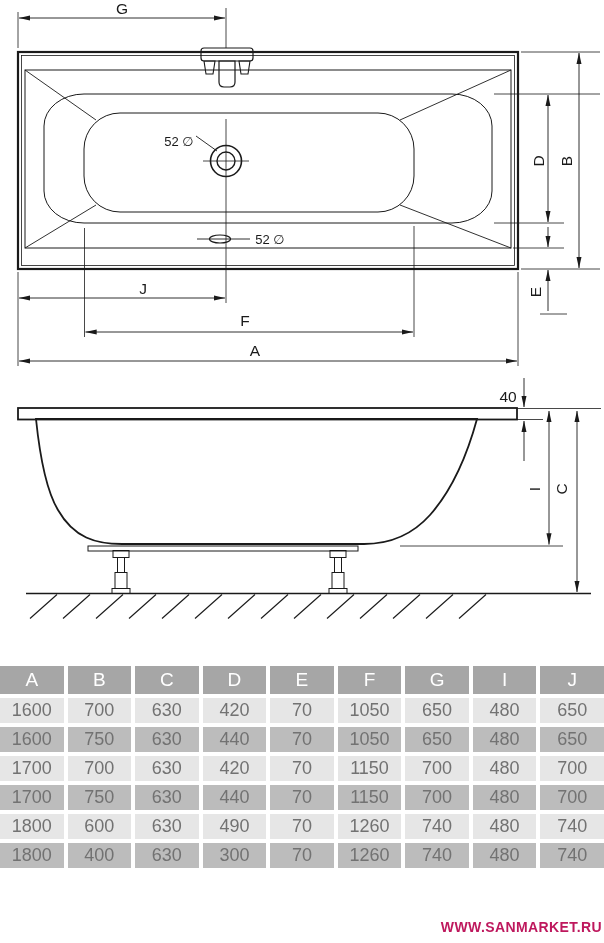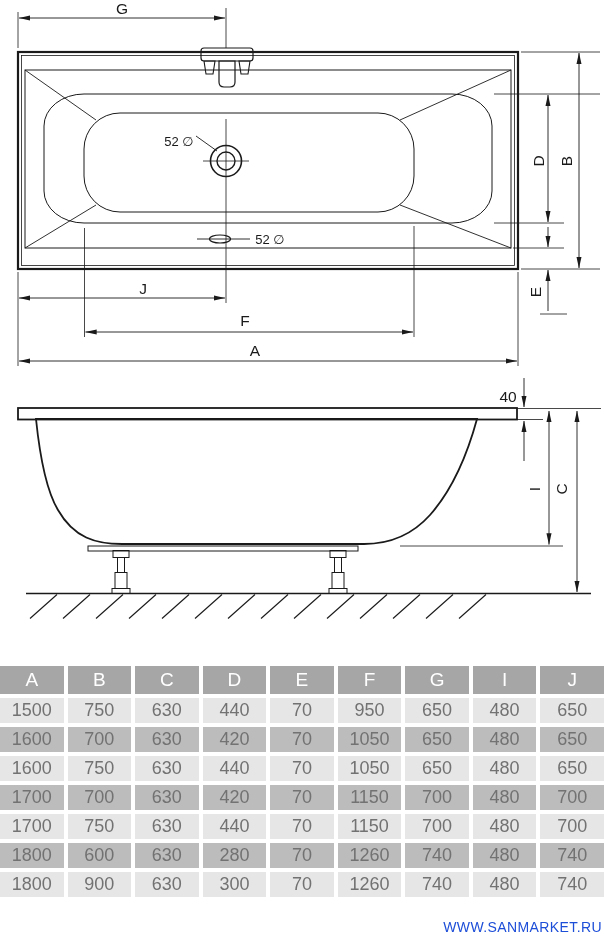--- a/index.html
+++ b/index.html
@@ -10,22 +10,22 @@
   svg text{font-family:"Liberation Sans","DejaVu Sans",sans-serif;fill:#1a1a1a;}
   svg text.dim{font-size:15.5px;}
   svg text.small{font-size:13px;}
   .dims-table{position:absolute;top:662px;left:-4px;width:612px;
               border-collapse:separate;border-spacing:4px;table-layout:fixed;}
   .dims-table th{background:#a6a6a6;color:#ffffff;font-weight:400;font-size:19px;
                  height:28px;text-align:center;padding:0;}
   .dims-table td{background:#e6e6e6;color:#727272;font-size:18px;height:25px;
                  text-align:center;padding:0;}
   .dims-table tbody tr:nth-child(even) td{background:#bcbcbc;}
-  .watermark{position:absolute;top:919px;right:2px;font-size:14px;font-weight:400;
-             color:#1d4ed8;letter-spacing:.4px;margin-left:46px;}
+  .watermark{position:absolute;top:919px;right:2px;font-size:14px;font-weight:700;
+             color:#be185d;letter-spacing:.4px;margin-left:46px;}
 </style>
 </head>
 <body>
 
 <div class="page">
 
   <svg class="drawing" width="604" height="655" viewBox="0 0 604 655">
     <defs>
       <marker id="arr" viewBox="0 0 12 6" refX="11.5" refY="3" markerWidth="13" markerHeight="6.5" orient="auto-start-reverse">
         <path d="M0,0.4 L12,3 L0,5.6 Z" fill="#1a1a1a"></path>
@@ -168,31 +168,20 @@
         <th>D</th>
         <th>E</th>
         <th>F</th>
         <th>G</th>
         <th>I</th>
         <th>J</th>
       </tr>
     </thead>
     <tbody>
         <tr>
-    <td>1500</td>
-    <td>750</td>
-    <td>630</td>
-    <td>440</td>
-    <td>70</td>
-    <td>950</td>
-    <td>650</td>
-    <td>480</td>
-    <td>650</td>
-  </tr>
-        <tr>
     <td>1600</td>
     <td>700</td>
     <td>630</td>
     <td>420</td>
     <td>70</td>
     <td>1050</td>
     <td>650</td>
     <td>480</td>
     <td>650</td>
   </tr>
@@ -226,30 +215,30 @@
     <td>70</td>
     <td>1150</td>
     <td>700</td>
     <td>480</td>
     <td>700</td>
   </tr>
         <tr>
     <td>1800</td>
     <td>600</td>
     <td>630</td>
-    <td>280</td>
+    <td>490</td>
     <td>70</td>
     <td>1260</td>
     <td>740</td>
     <td>480</td>
     <td>740</td>
   </tr>
         <tr>
     <td>1800</td>
-    <td>900</td>
+    <td>400</td>
     <td>630</td>
     <td>300</td>
     <td>70</td>
     <td>1260</td>
     <td>740</td>
     <td>480</td>
     <td>740</td>
   </tr>
       </tbody>
   </table>

